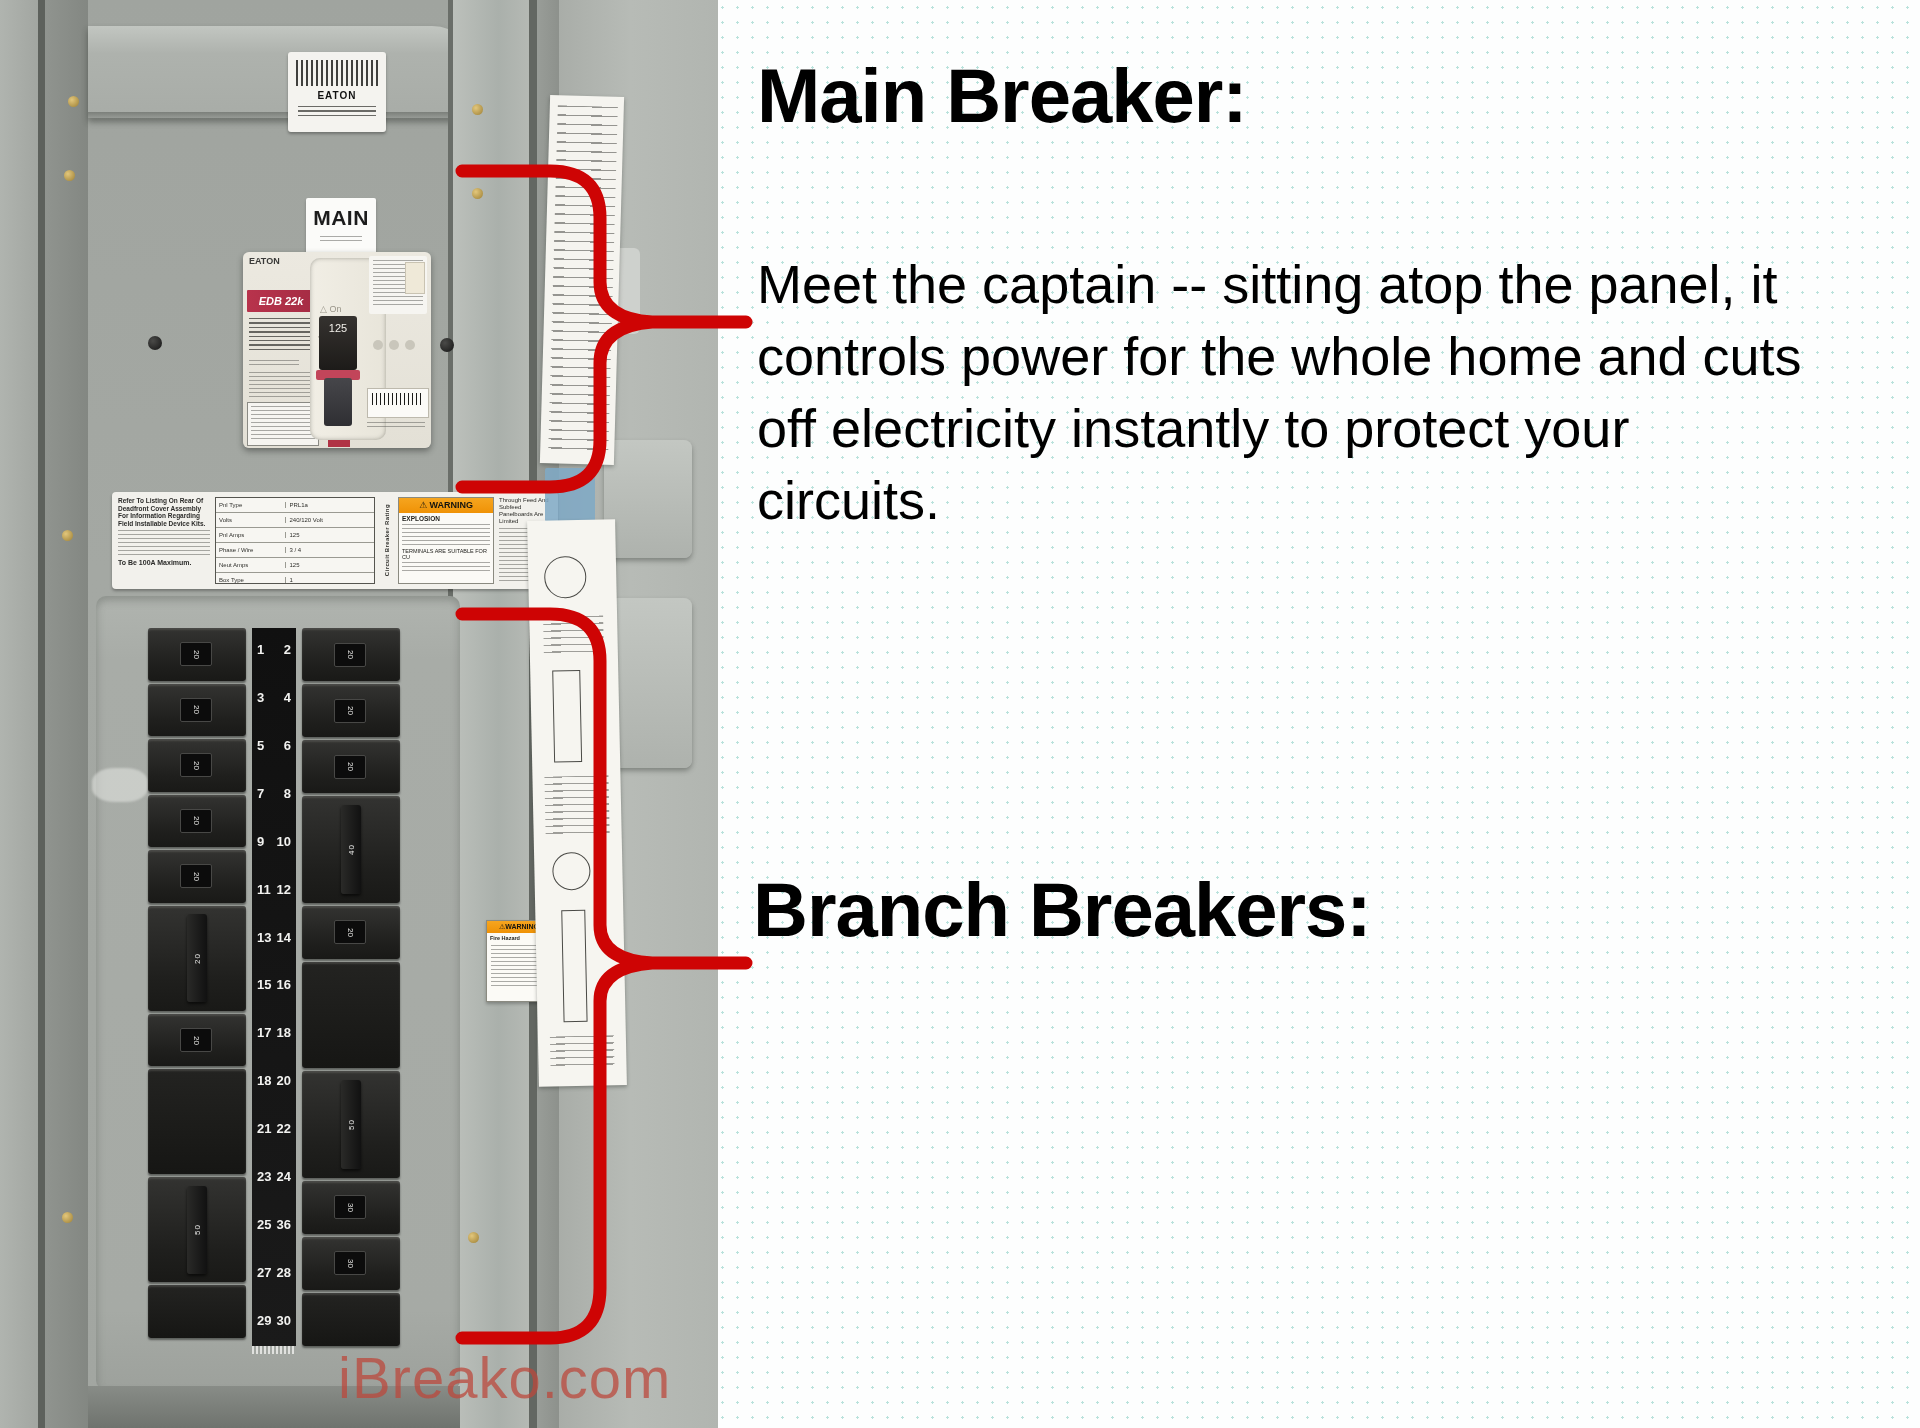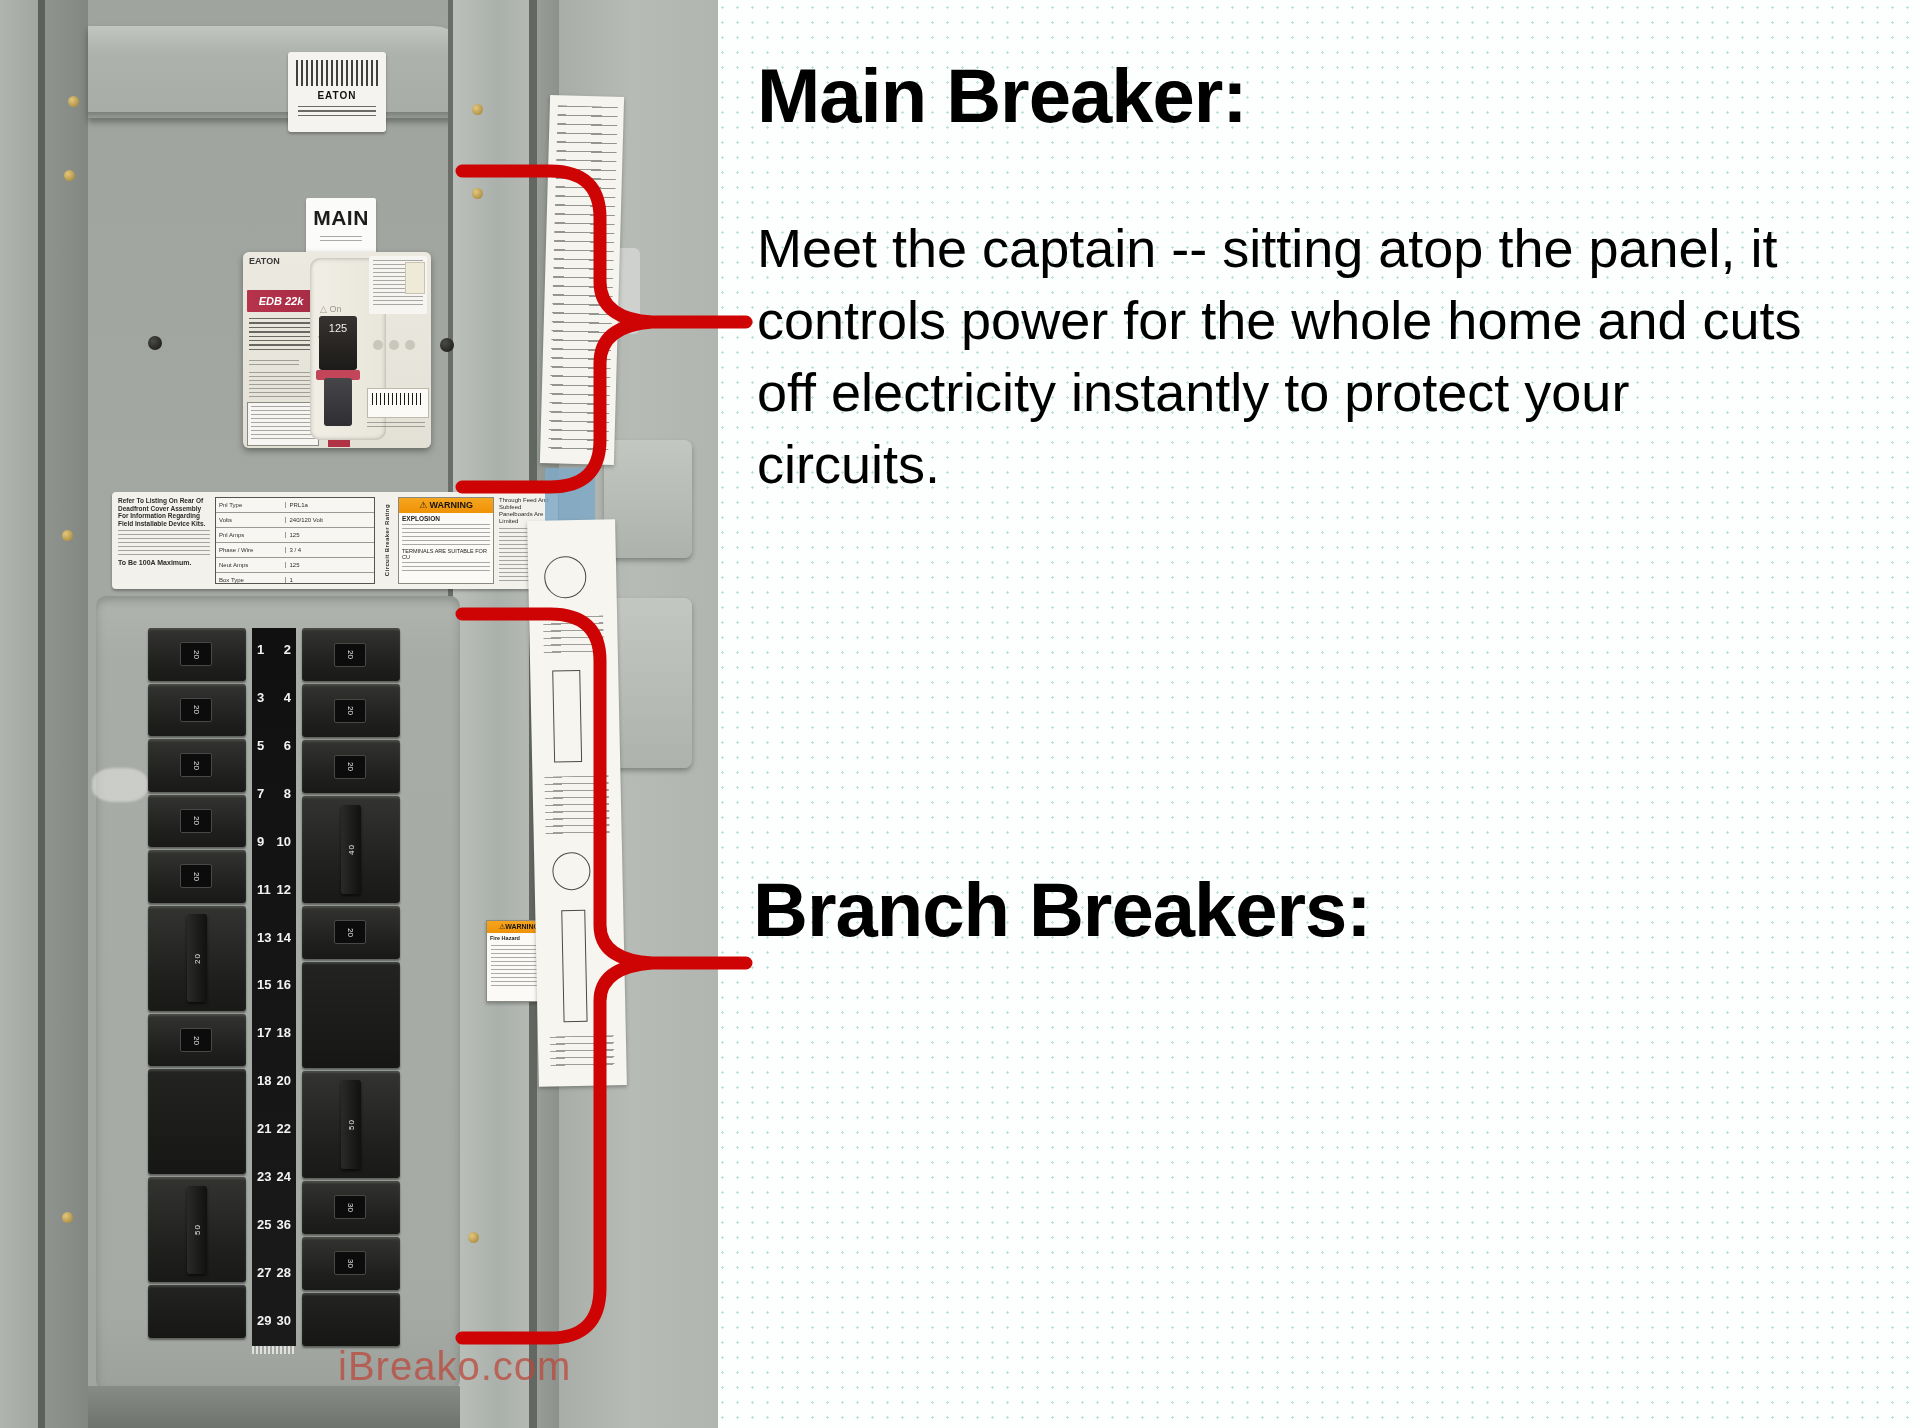--- a/index.html
+++ b/index.html
@@ -101,23 +101,23 @@
   .paper1{left:545px;top:96px;width:74px;height:368px;background:#f5f4ef;transform:rotate(1.6deg);box-shadow:0 2px 4px rgba(50,54,50,.4);}
   .paper1 .lines{position:absolute;left:8px;top:10px;right:6px;bottom:10px;background:repeating-linear-gradient(180deg,rgba(70,70,66,.55) 0 1.3px,rgba(0,0,0,0) 1.3px 9px);}
   .blue-tape{left:545px;top:468px;width:50px;height:54px;background:#7fa9c6;opacity:.85;border-radius:2px;}
   .paper2{left:533px;top:520px;width:88px;height:566px;background:#f6f5f0;transform:rotate(-1.2deg);box-shadow:0 2px 4px rgba(50,54,50,.4);}
   .fig-circle{position:absolute;border:1.5px solid #4a4a46;border-radius:50%;}
   .fig-rect{position:absolute;border:1.5px solid #4a4a46;}
   .paper2 .lines{position:absolute;background:repeating-linear-gradient(180deg,rgba(70,70,66,.5) 0 1.2px,rgba(0,0,0,0) 1.2px 7px);}
   .scuff{left:92px;top:768px;width:56px;height:34px;background:rgba(235,238,234,.5);border-radius:40%;filter:blur(1px);}
   
   .heading{position:absolute;font-size:76px;font-weight:bold;color:#000;letter-spacing:-1px;white-space:nowrap;}
-  .para{position:absolute;font-size:54px;color:#000;white-space:pre-line;line-height:72px;width:1160px;}
+  .para{position:absolute;font-size:54px;color:#000;white-space:pre-line;line-height:72px;width:1160px;margin-top:36px;}
   #para-branch{line-height:70px;}
-  #watermark{position:absolute;left:338px;top:1344px;font-size:40px;color:rgba(187,72,60,.74);letter-spacing:1px;z-index:6;}
+  #watermark{position:absolute;left:338px;top:1344px;font-size:58px;color:rgba(187,72,60,.74);letter-spacing:1px;z-index:6;}
   #braces{position:absolute;left:0;top:0;z-index:7;pointer-events:none;}
 </style>
 </head>
 <body>
 
 <div id="stage">
   <div id="dots"></div>
 
   <div id="photo">
     <div class="abs wall-strip"></div>

